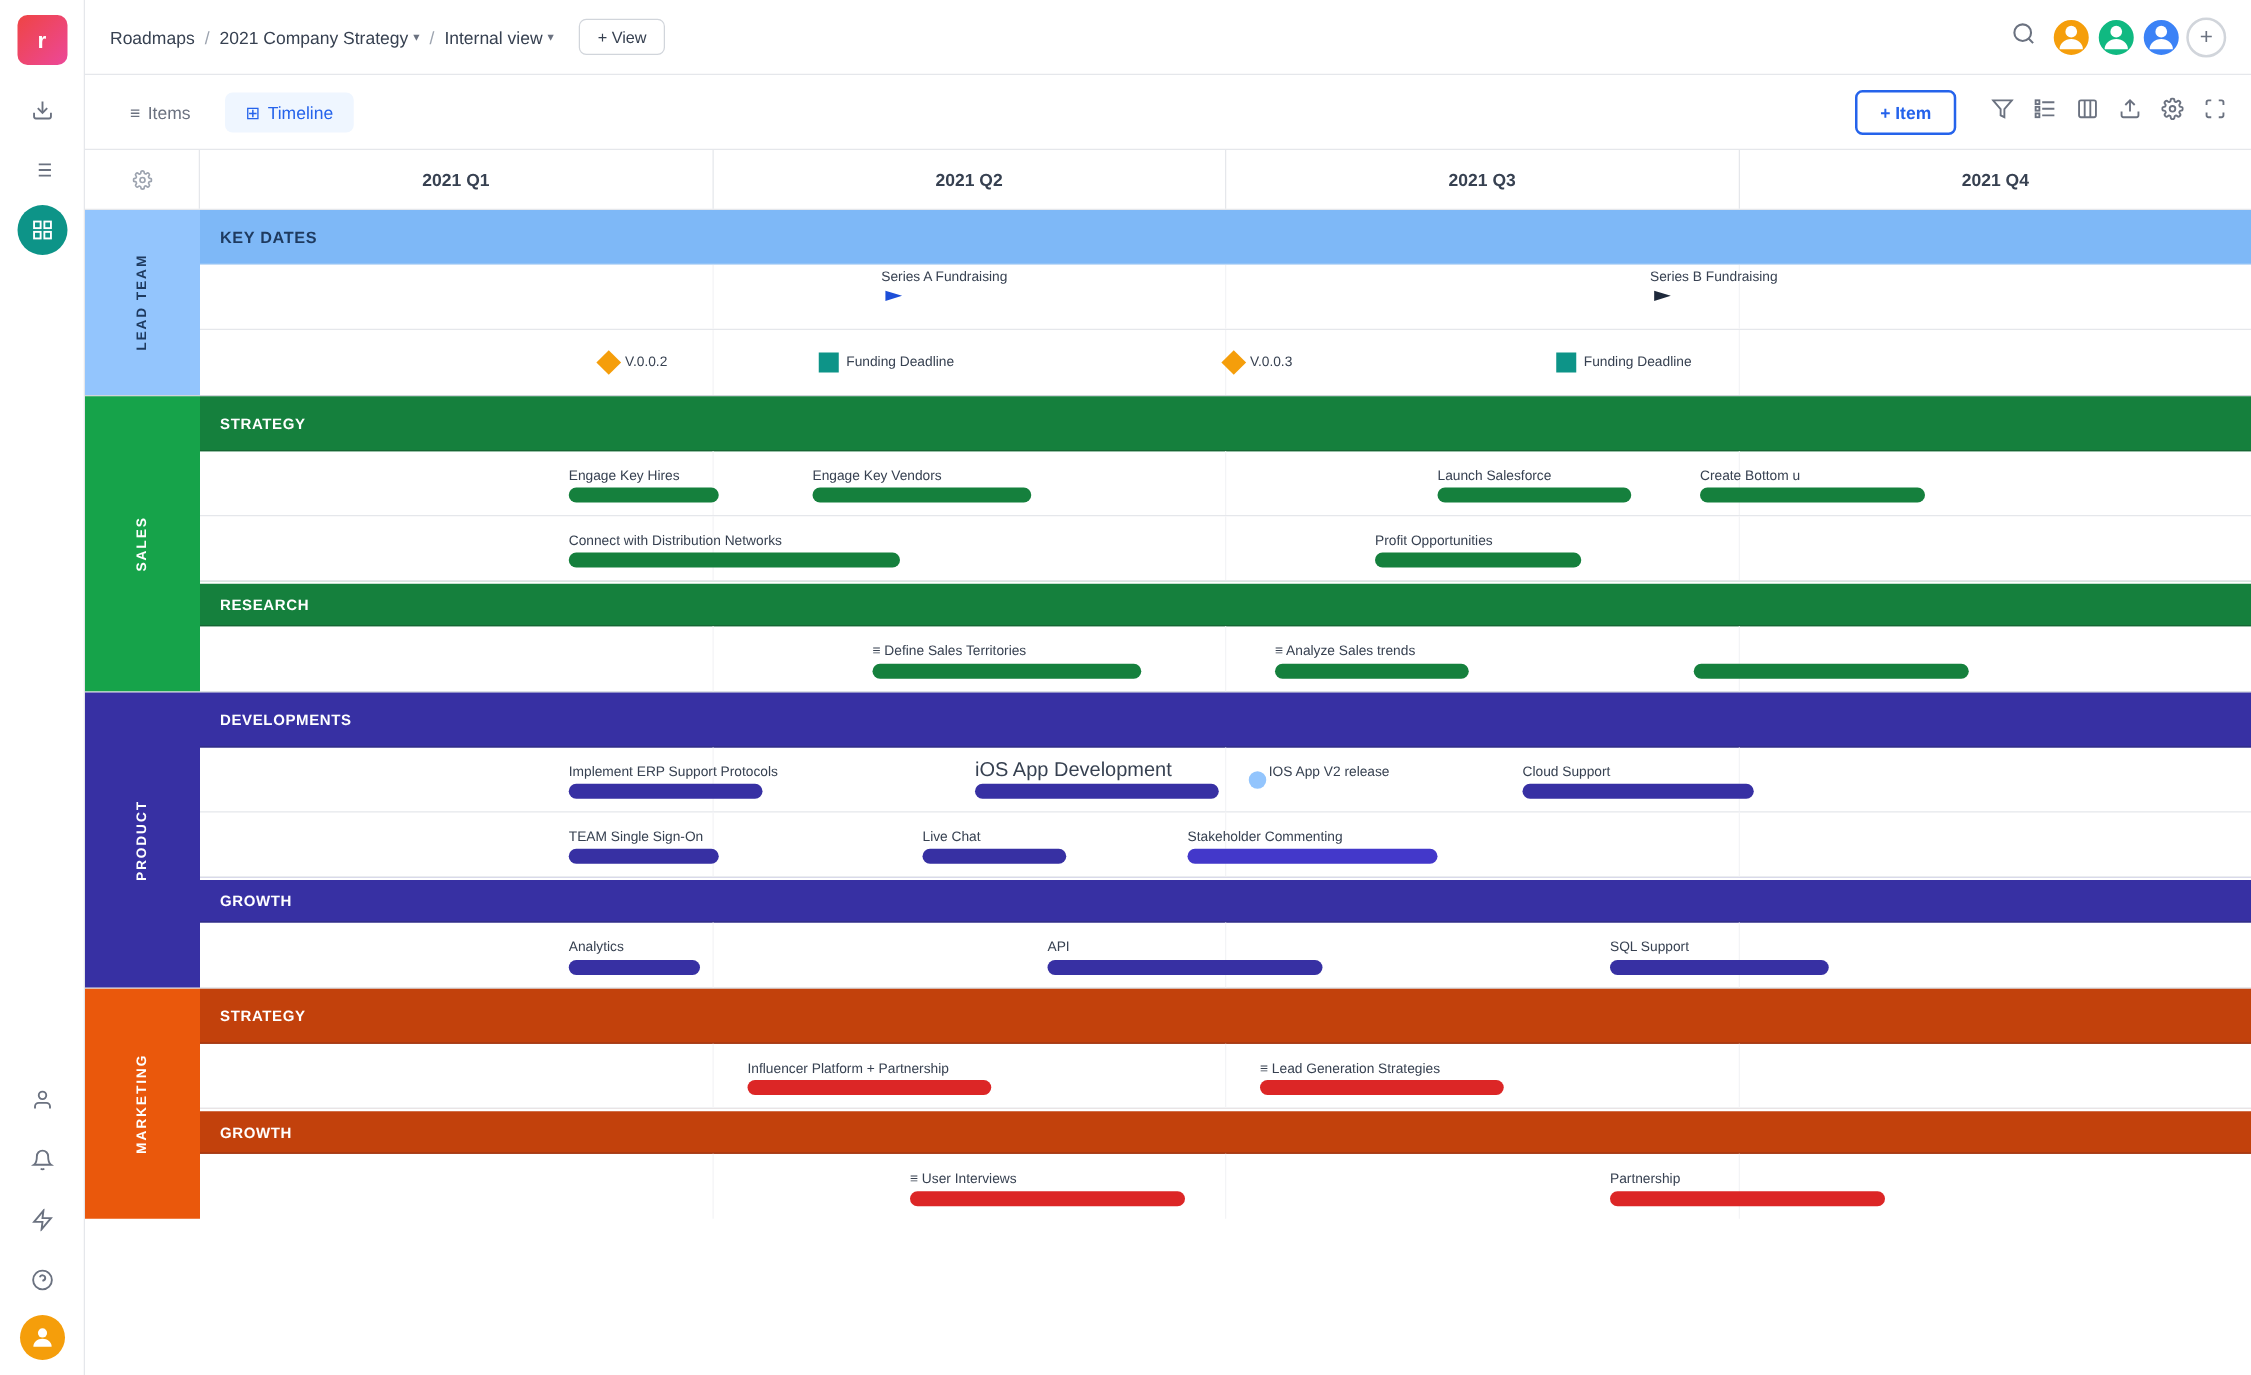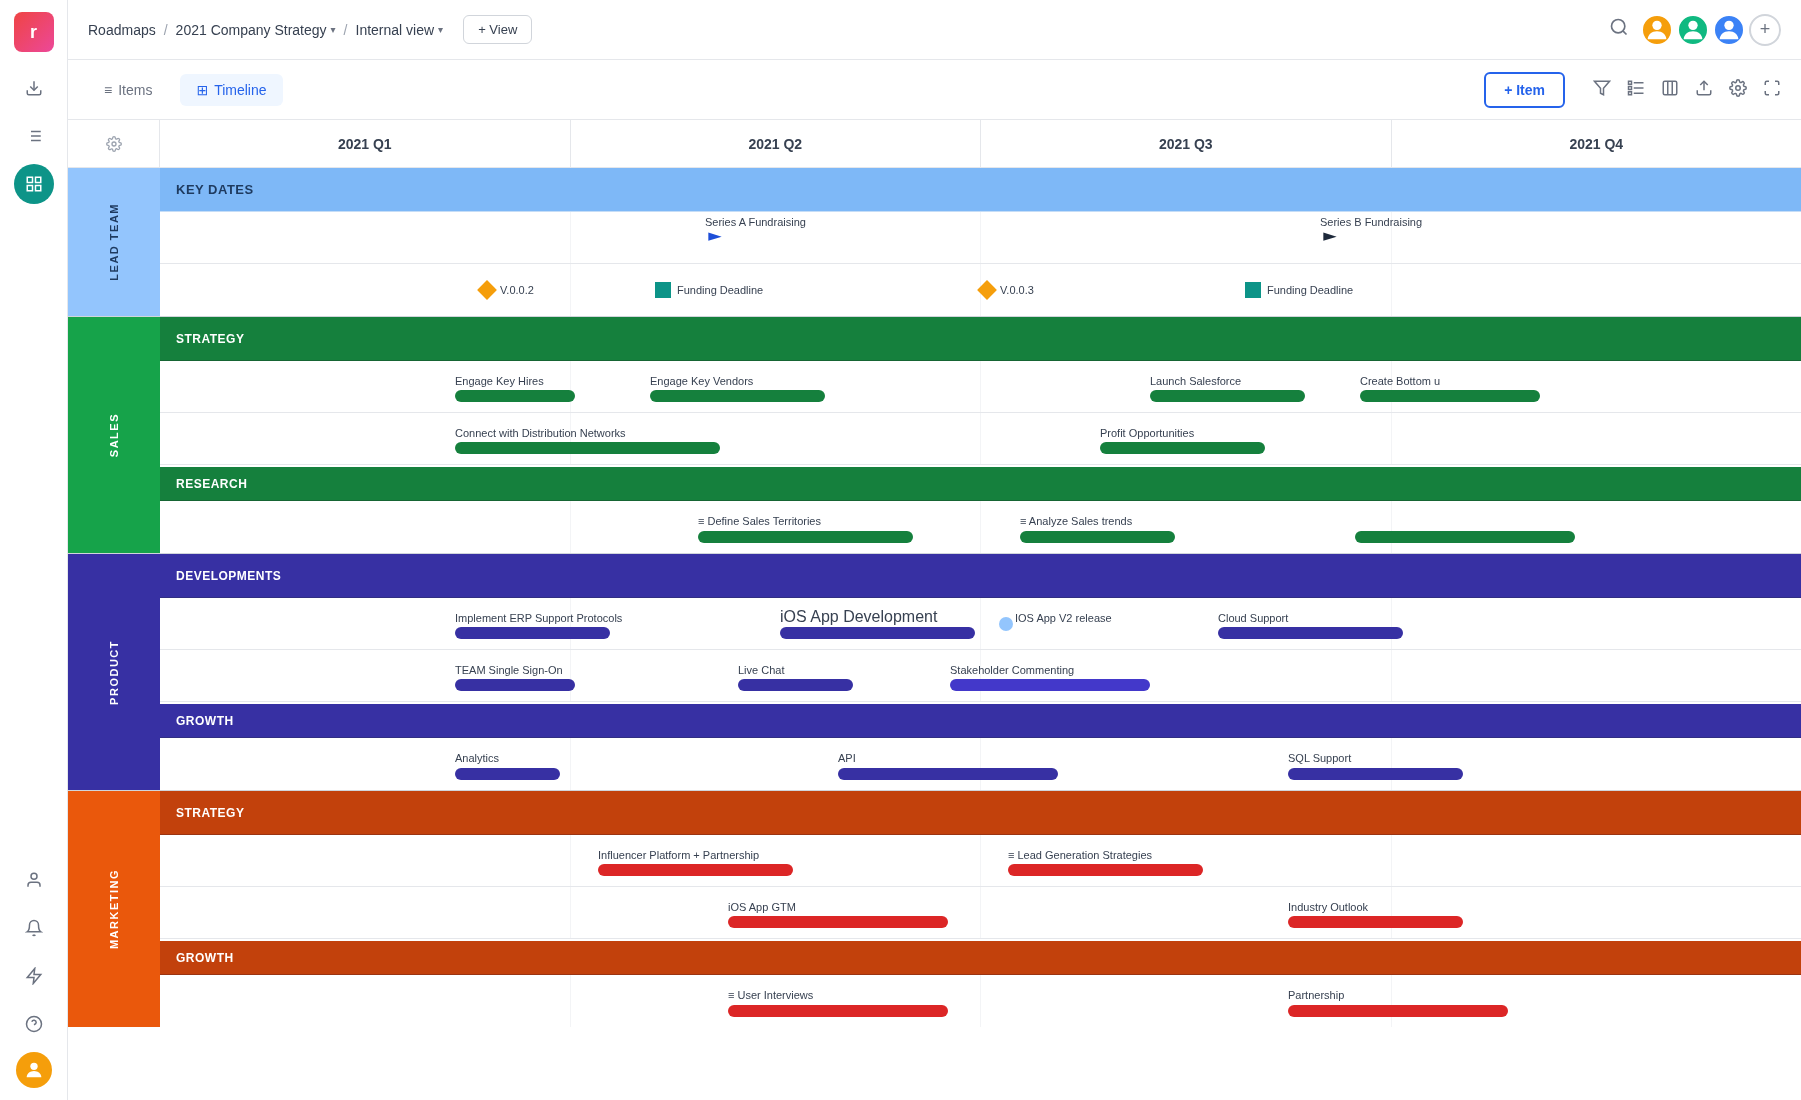--- a/index.html
+++ b/index.html
@@ -443,32 +443,20 @@
                     <div style="flex:1;border-right:1px solid #f3f4f6;"></div>
                     <div style="flex:1;border-right:1px solid #f3f4f6;"></div>
                     <div style="flex:1;"></div>
                   </div>
                 <div style="position:absolute;top:10px;left:438px;"><span style="font-size:11px;color:#374151;">Influencer Platform + Partnership</span></div>
                 <div style="position:absolute;bottom:10px;left:438px;width:195px;height:12px;background:#dc2626;border-radius:6px;"></div>
                 <div style="position:absolute;top:10px;left:848px;"><span style="font-size:11px;color:#374151;">≡ Lead Generation Strategies</span></div>
                 <div style="position:absolute;bottom:10px;left:848px;width:195px;height:12px;background:#dc2626;border-radius:6px;"></div>
               </div>
 
-              <div style="position:relative;height:52px;border-bottom:1px solid #e5e7eb;">
-                <div style="position:absolute;left:0;top:0;bottom:0;right:0;display:flex;pointer-events:none;">
-                    <div style="flex:1;border-right:1px solid #f3f4f6;"></div>
-                    <div style="flex:1;border-right:1px solid #f3f4f6;"></div>
-                    <div style="flex:1;border-right:1px solid #f3f4f6;"></div>
-                    <div style="flex:1;"></div>
-                  </div>
-                <div style="position:absolute;top:10px;left:568px;"><span style="font-size:11px;color:#374151;">iOS App GTM</span></div>
-                <div style="position:absolute;bottom:10px;left:568px;width:220px;height:12px;background:#dc2626;border-radius:6px;"></div>
-                <div style="position:absolute;top:10px;left:1128px;"><span style="font-size:11px;color:#374151;">Industry Outlook</span></div>
-                <div style="position:absolute;bottom:10px;left:1128px;width:175px;height:12px;background:#dc2626;border-radius:6px;"></div>
-              </div>
 
               <div style="background:#c2410c;height:36px;display:flex;align-items:center;padding-left:16px;border-bottom:1px solid #9a3412;border-top:2px solid #fff;">
                 <span style="font-size:12px;font-weight:800;color:#fff;letter-spacing:0.5px;">GROWTH</span>
               </div>
 
               <div style="position:relative;height:52px;">
                 <div style="position:absolute;left:0;top:0;bottom:0;right:0;display:flex;pointer-events:none;">
                     <div style="flex:1;border-right:1px solid #f3f4f6;"></div>
                     <div style="flex:1;border-right:1px solid #f3f4f6;"></div>
                     <div style="flex:1;border-right:1px solid #f3f4f6;"></div>

